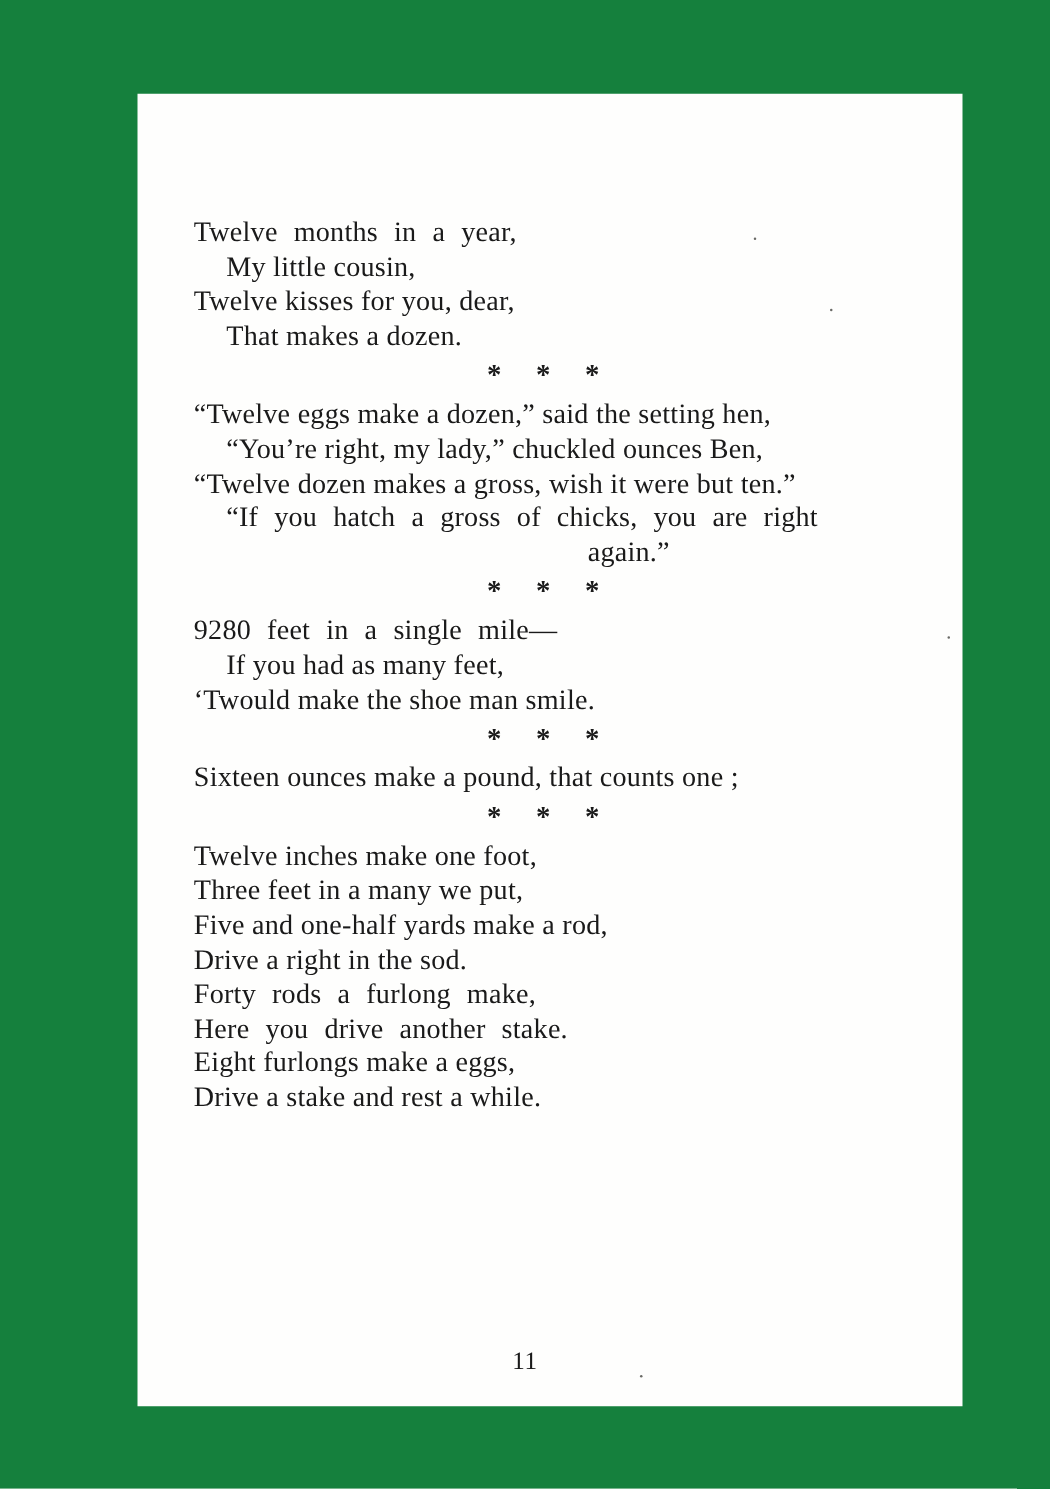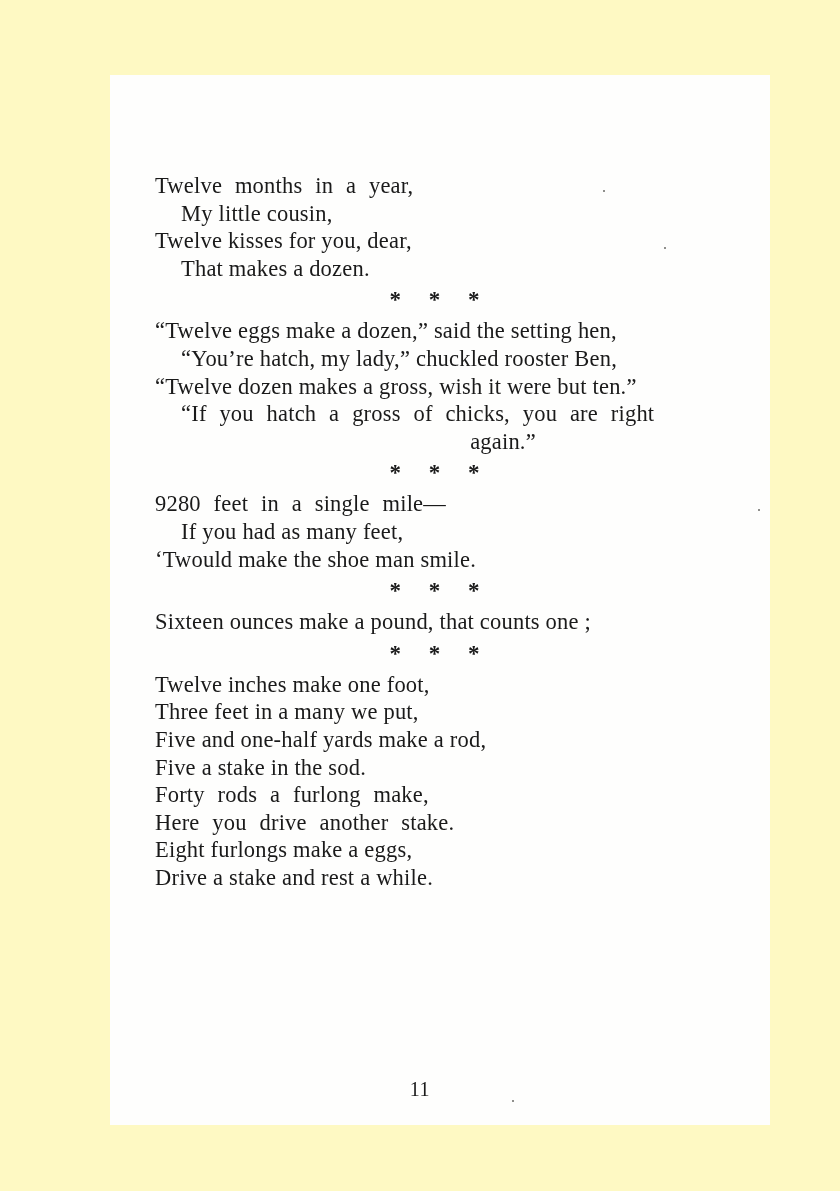--- a/index.html
+++ b/index.html
@@ -5,21 +5,21 @@
   html, body {
     margin: 0;
     padding: 0;
     background: #f6f6f3;
   }
   .scan-page {
     position: relative;
     width: 840px;
     height: 1191px;
     margin: 0 auto;
-    background: #fef9c3;
+    background: #15803d;
     overflow: hidden;
     font-family: "Liberation Serif", "DejaVu Serif", serif;
     color: #1a1a1a;
   }
   .inner-sheet {
     position: absolute;
     left: 110px;
     top: 75px;
     width: 660px;
     height: 1050px;
@@ -83,41 +83,41 @@
   <div class="poem-block">
       <div class="stanza">
         <div class="line indent-0 wide">Twelve months in a year,</div>
         <div class="line indent-1">My little cousin,</div>
         <div class="line indent-0">Twelve kisses for you, dear,</div>
         <div class="line indent-1">That makes a dozen.</div>
       </div>
       <div class="separator">* * *</div>
       <div class="stanza">
         <div class="line indent-0">“Twelve eggs make a dozen,” said the setting hen,</div>
-        <div class="line indent-1">“You’re hatch, my lady,” chuckled rooster Ben,</div>
+        <div class="line indent-1">“You’re right, my lady,” chuckled ounces Ben,</div>
         <div class="line indent-0">“Twelve dozen makes a gross, wish it were but ten.”</div>
         <div class="line indent-1 wide">“If you hatch a gross of chicks, you are right</div>
         <div class="line indent-2">again.”</div>
       </div>
       <div class="separator">* * *</div>
       <div class="stanza">
         <div class="line indent-0 wide">9280 feet in a single mile—</div>
         <div class="line indent-1">If you had as many feet,</div>
         <div class="line indent-0">‘Twould make the shoe man smile.</div>
       </div>
       <div class="separator">* * *</div>
       <div class="stanza">
         <div class="line indent-0">Sixteen ounces make a pound, that counts one ;</div>
       </div>
       <div class="separator">* * *</div>
       <div class="stanza">
         <div class="line indent-0">Twelve inches make one foot,</div>
         <div class="line indent-0">Three feet in a many we put,</div>
         <div class="line indent-0">Five and one-half yards make a rod,</div>
-        <div class="line indent-0">Five a stake in the sod.</div>
+        <div class="line indent-0">Drive a right in the sod.</div>
         <div class="line indent-0 wide">Forty rods a furlong make,</div>
         <div class="line indent-0 wide">Here you drive another stake.</div>
         <div class="line indent-0">Eight furlongs make a eggs,</div>
         <div class="line indent-0">Drive a stake and rest a while.</div>
       </div>
     </div>
 
   <div class="page-number">11</div>
 
   <span class="speck s1"></span>

